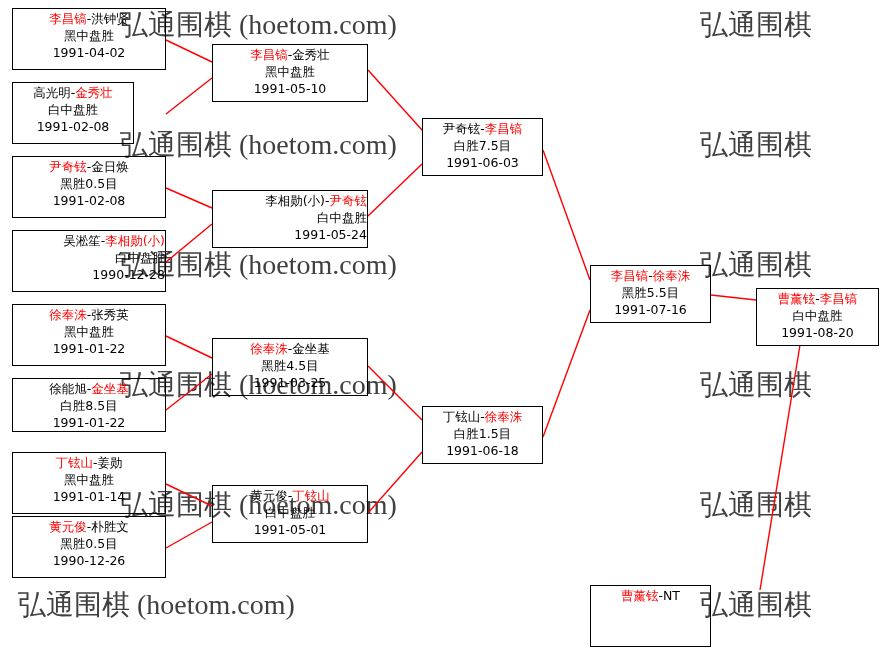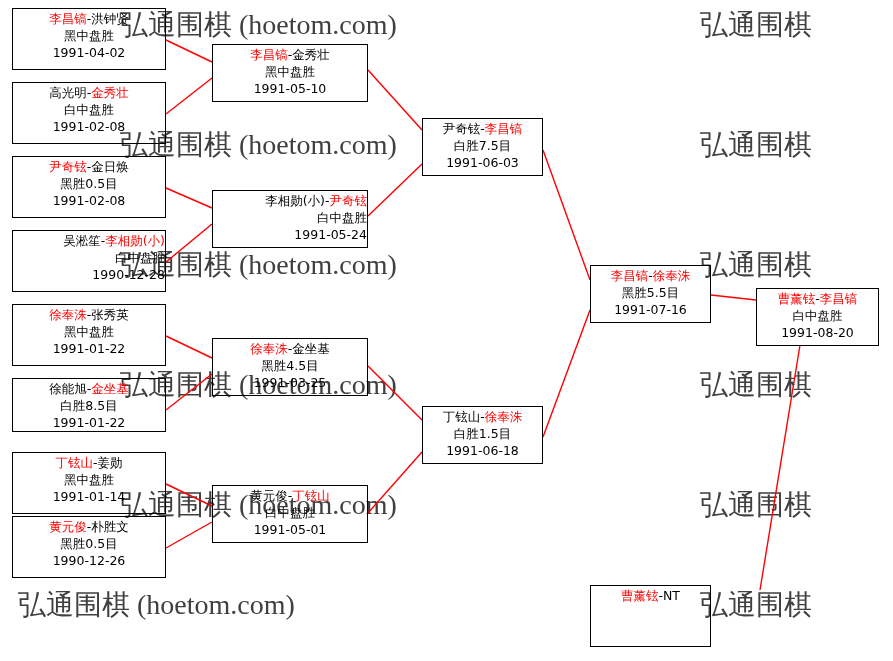--- a/index.html
+++ b/index.html
@@ -89,21 +89,21 @@
       <path d="M760,590 L800,345"></path>
     </g>
   </svg>
 
   <div class="node" style="left:12px;top:8px;width:154px;height:62px;">
     <span class="ln players"><span class="red">李昌镐</span><span class="blk">-</span><span class="blk">洪钟贤</span></span>
     <span class="ln">黑中盘胜</span>
     <span class="ln">1991-04-02</span>
   </div>
 
-  <div class="node" style="left:12px;top:82px;width:154px;height:62px;">
+  <div class="node" style="left:12px;top:82px;width:122px;height:62px;">
     <span class="ln players"><span class="blk">高光明</span><span class="blk">-</span><span class="red">金秀壮</span></span>
     <span class="ln">白中盘胜</span>
     <span class="ln">1991-02-08</span>
   </div>
 
   <div class="node" style="left:12px;top:156px;width:154px;height:62px;text-align:center;">
     <span class="ln players"><span class="red">尹奇铉</span><span class="blk">-</span><span class="blk">金日焕</span></span>
     <span class="ln">黑胜0.5目</span>
     <span class="ln">1991-02-08</span>
   </div>

